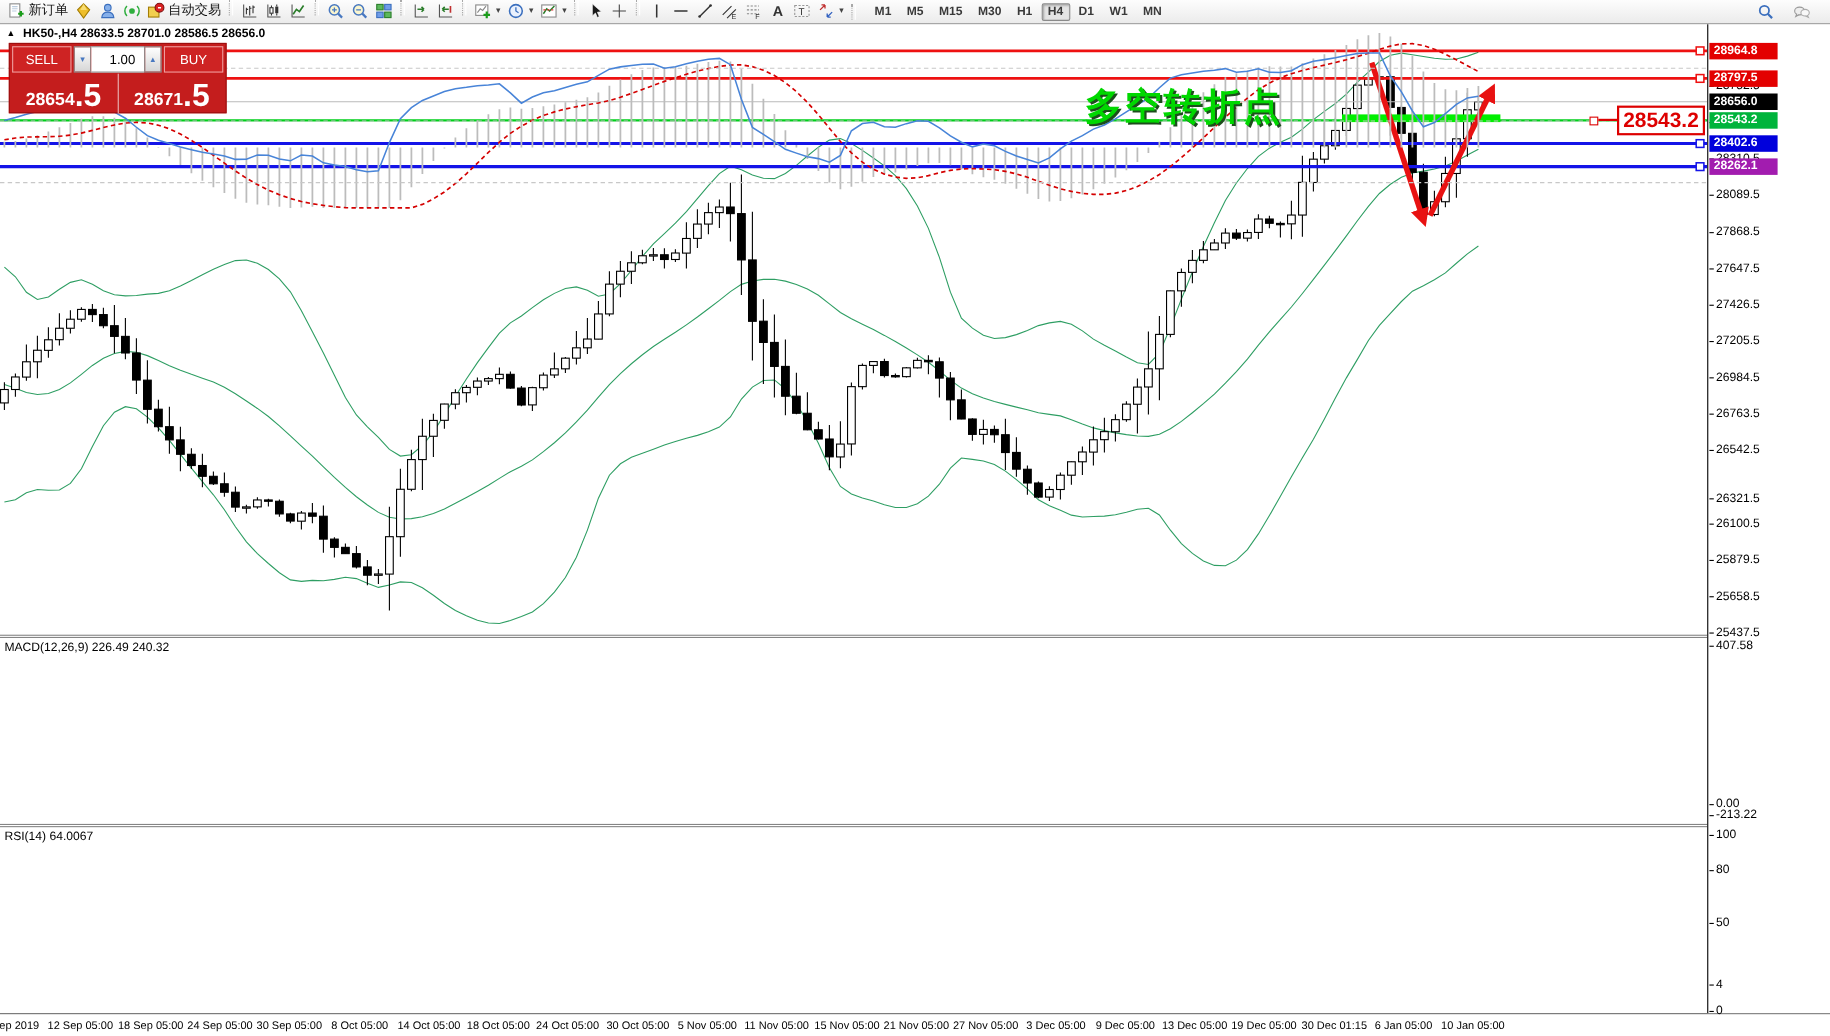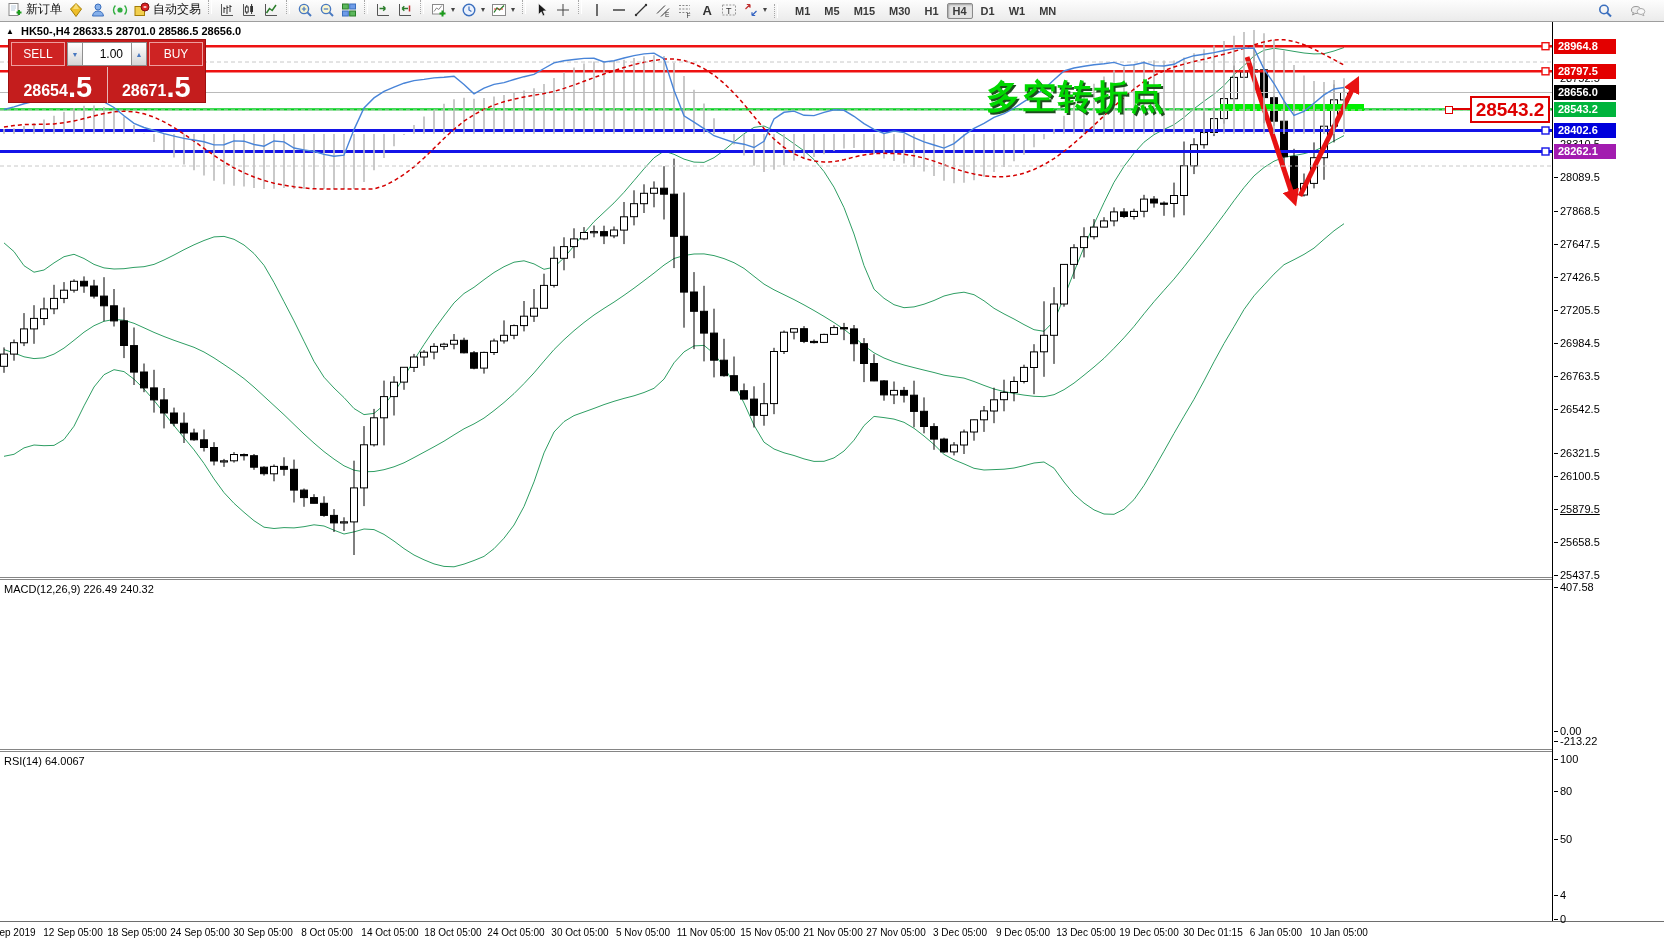--- a/index.html
+++ b/index.html
@@ -835,21 +835,21 @@
       <div class="axis-tick" style="top: 149px;">28089.5</div>
       <div class="axis-tick" style="top: 183px;">27868.5</div>
       <div class="axis-tick" style="top: 216px;">27647.5</div>
       <div class="axis-tick" style="top: 249px;">27426.5</div>
       <div class="axis-tick" style="top: 282px;">27205.5</div>
       <div class="axis-tick" style="top: 315px;">26984.5</div>
       <div class="axis-tick" style="top: 348px;">26763.5</div>
       <div class="axis-tick" style="top: 381px;">26542.5</div>
       <div class="axis-tick" style="top: 415px; margin-top: 10px;">26321.5</div>
       <div class="axis-tick" style="top: 448px;">26100.5</div>
-      <div class="axis-tick" style="top: 481px; text-decoration: underline;">25879.5</div>
+      <div class="axis-tick" style="top: 481px;">25879.5</div>
       <div class="axis-tick" style="top: 514px;">25658.5</div>
       <div class="axis-tick" style="top: 547px;">25437.5</div>
       <div class="price-tag" style="top: 17px; background: rgb(227, 0, 0);">28964.8</div>
       <div class="price-tag" style="top: 42px; background: rgb(227, 0, 0);">28797.5</div>
       <div class="price-tag" style="top: 63px; background: rgb(0, 0, 0);">28656.0</div>
       <div class="price-tag" style="top: 80px; background: rgb(0, 180, 60);">28543.2</div>
       <div class="price-tag" style="top: 101px; background: rgb(0, 0, 220);">28402.6</div>
       <div class="price-tag" style="top: 122px; background: #a21caf;">28262.1</div>
       <div class="axis-tick" style="top: 559px;">407.58</div>
       <div class="axis-tick" style="top: 703px;">0.00</div>

